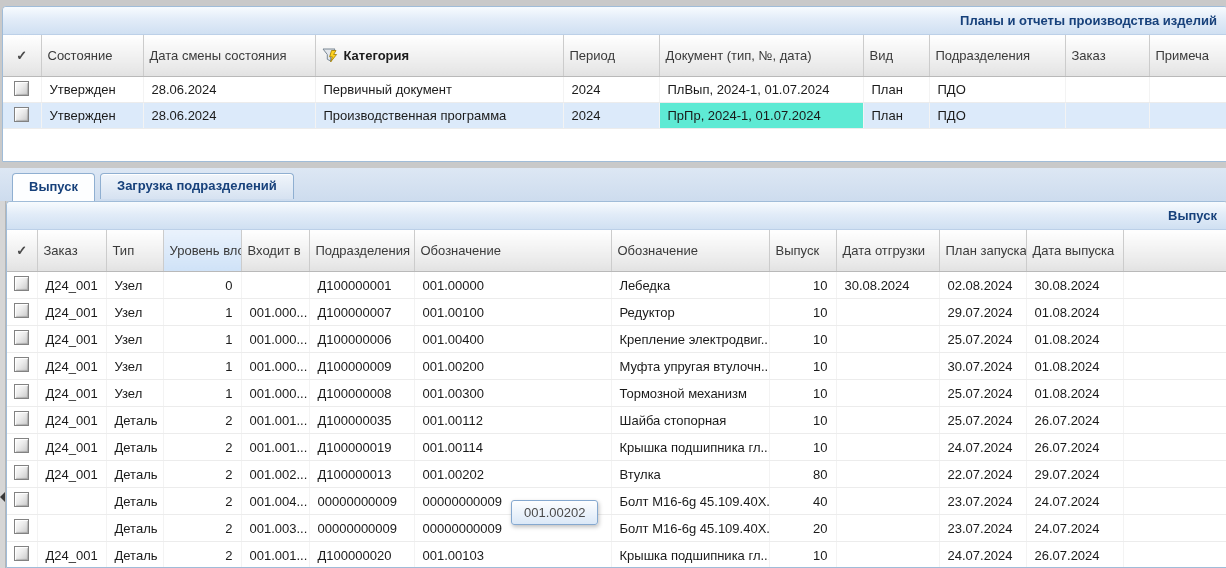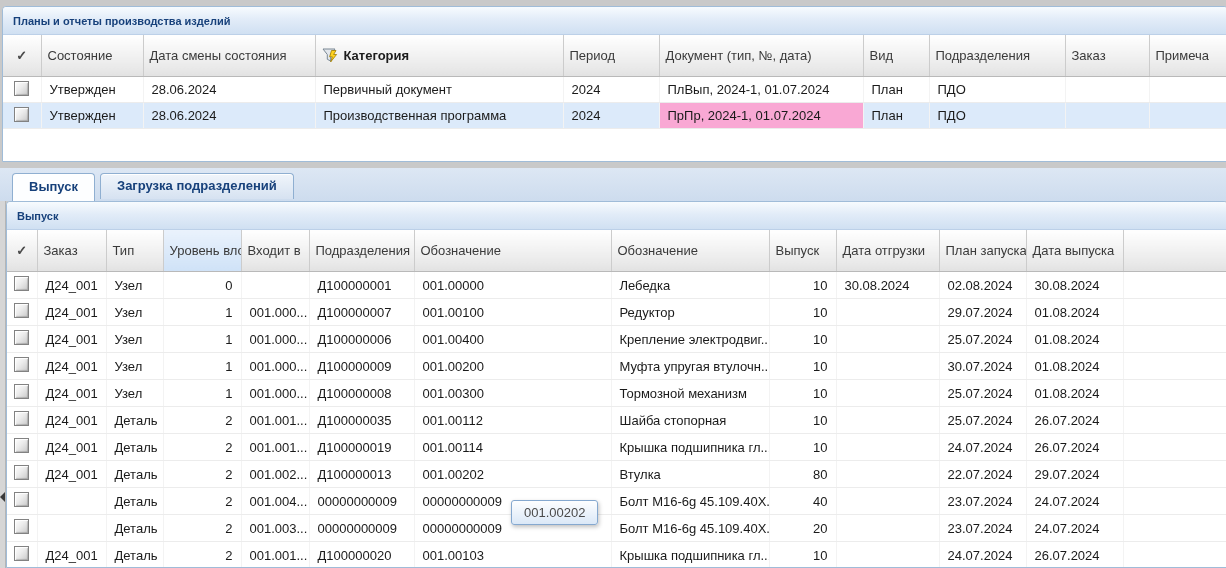--- a/index.html
+++ b/index.html
@@ -11,21 +11,21 @@
     font-size:13px; color:#1a1a1a;
   }
   .screen { position:relative; width:1226px; height:568px; overflow:hidden; }
 
   
   .panel { background:#fff; border:1px solid #a0bcd8; border-radius:4px 4px 0 0; overflow:hidden; }
   .panel-header {
     height:28px; display:flex; align-items:center; padding:0 10px;
     background:linear-gradient(#f7fbfe 0%, #e2ecf8 45%, #d0e0f2 100%);
     border-bottom:1px solid #bcd0e8; border-radius:3px 3px 0 0;
-    color:#17417b; font-weight:bold; font-size:11px;
+    color:#17417b; font-weight:bold; font-size:13px;justify-content:flex-end;
   }
   .top-panel { position:absolute; top:6px; left:2px; width:1226px; height:156px; }
   .bottom-panel { position:absolute; top:201px; left:6px; width:1222px; height:367px; }
 
   
   table.grid { border-collapse:collapse; table-layout:fixed; }
   .top-grid { width:1226px; }
   .bottom-grid { width:1220px; }
   .grid th {
     height:28px; padding:13px 6px; text-align:left; font-weight:normal; color:#3a3a3a;
@@ -39,21 +39,21 @@
   }
   .top-grid td { height:26px; }
   .bottom-grid td { height:27px; }
   th.chk, td.chk { text-align:center; padding:0; }
   th.chk span { color:#4a4a4a; font-weight:bold; }
   .num { text-align:right; }
   th.cat-col { font-weight:bold; color:#1c1c1c; }
   th.cat-col svg { vertical-align:-3px; margin-right:5px; }
   th.level-col { background:linear-gradient(#eaf2fc, #cfe2f7); }
   tr.selected td { background:#dceafa; }
-  tr.selected td.active-cell { background:#f9a8d4; }
+  tr.selected td.active-cell { background:#5eead4; }
 
   .checkbox {
     display:inline-block; width:15px; height:15px;
     border:1px solid #828282;
     background:linear-gradient(135deg,#ffffff 0%,#ececec 45%,#c9c9c9 100%);
     box-shadow:inset 1px 1px 1px rgba(255,255,255,.95), inset -1px -1px 1px rgba(0,0,0,.18);
   }
 
   
   .tabbar {

